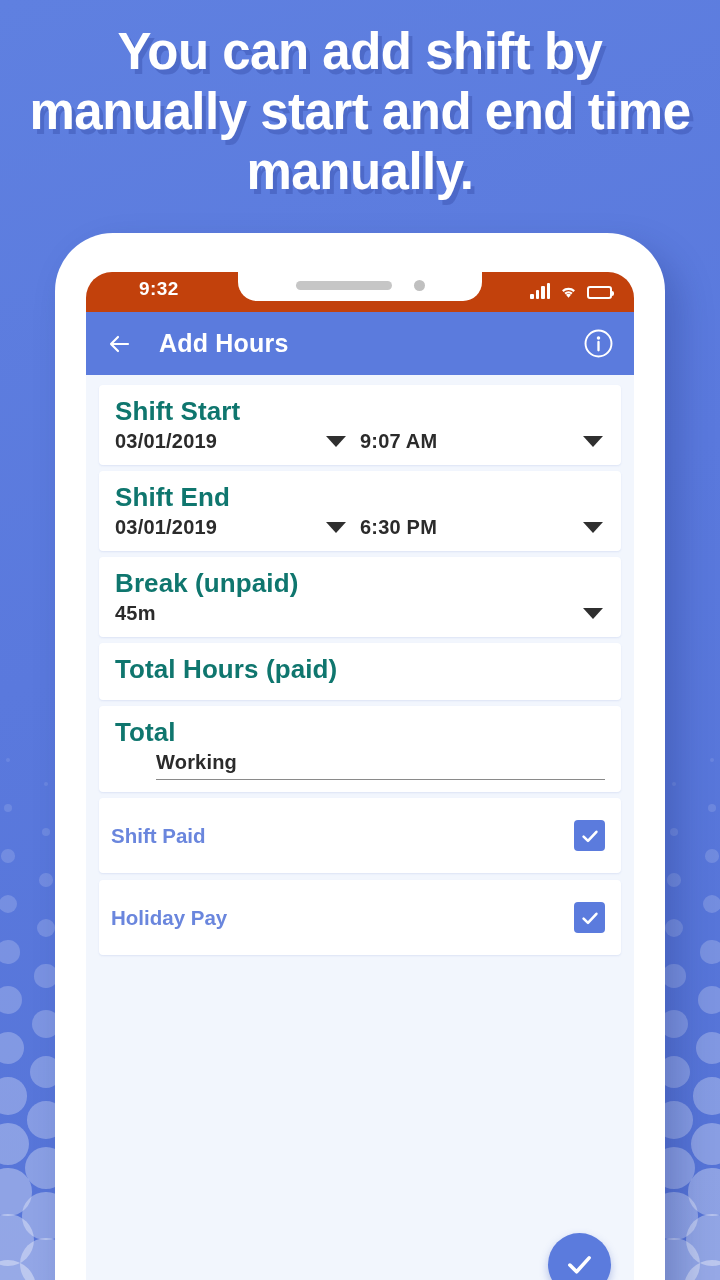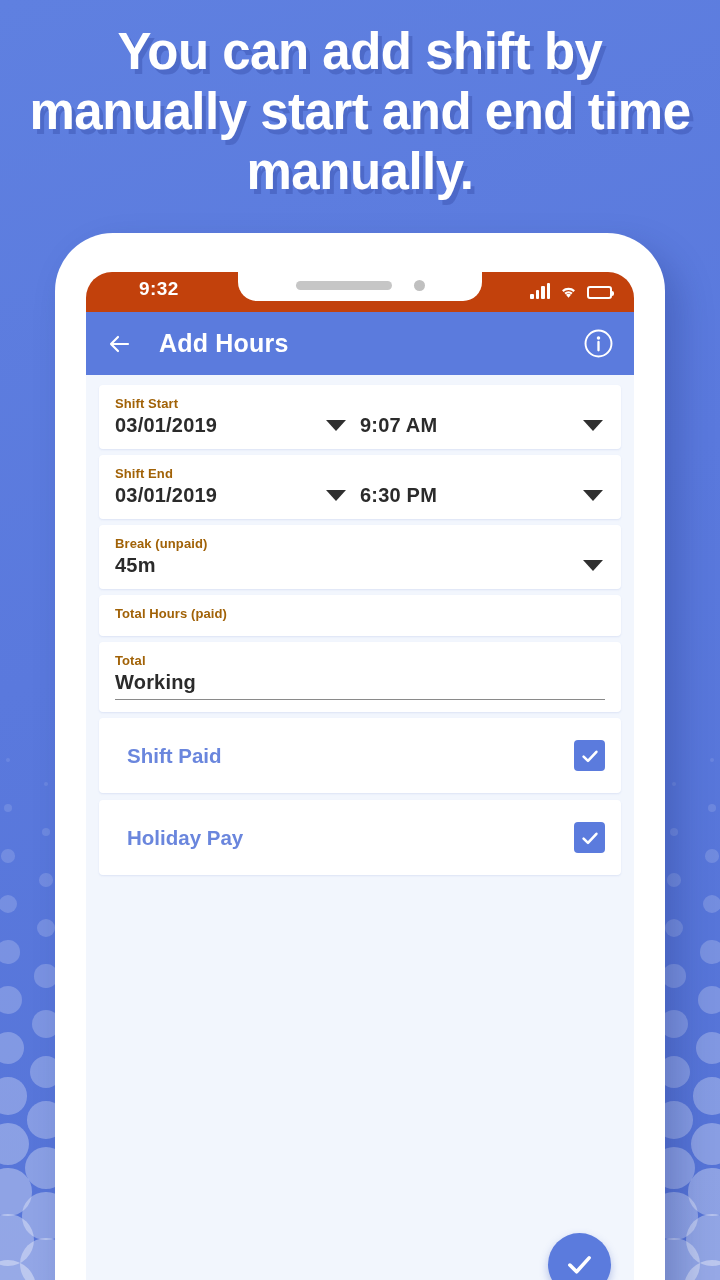--- a/index.html
+++ b/index.html
@@ -187,22 +187,22 @@
   .card {
     background: #ffffff;
     border-radius: 4px;
     box-shadow: 0 1px 2px rgba(80, 110, 190, 0.13);
     margin-bottom: 6px;
     padding: 11px 16px 12px 16px;
     position: relative;
   }
 
   .field-label {
-    color: #a16207;
-    font-size: 13px;
+    color: #0f766e;
+    font-size: 26px;
     font-weight: 600;
     letter-spacing: 0.1px;
     margin-bottom: 3px;
   }
   .field-value {
     color: #2b2b2b;
     font-size: 20px;
     font-weight: 700;
     letter-spacing: 0.2px;
   }
@@ -235,27 +235,28 @@
     width: 0; height: 0;
     border-left: 10px solid transparent;
     border-right: 10px solid transparent;
     border-top: 11px solid #2f2f2f;
   }
 
   .notes-value {
     border-bottom: 1.4px solid #8a8a8a;
     padding-bottom: 5px;
     margin-top: 1px;
+    margin-left: 41px;
   }
 
   .toggle-card {
     display: flex;
     align-items: center;
     justify-content: space-between;
-    padding: 22px 16px 22px 28px;
+    padding: 22px 16px 22px 12px;
     margin-bottom: 7px;
   }
   .toggle-label {
     color: #6a86dd;
     font-size: 20.5px;
     font-weight: 600;
   }
   .checkbox {
     width: 31px;
     height: 31px;

